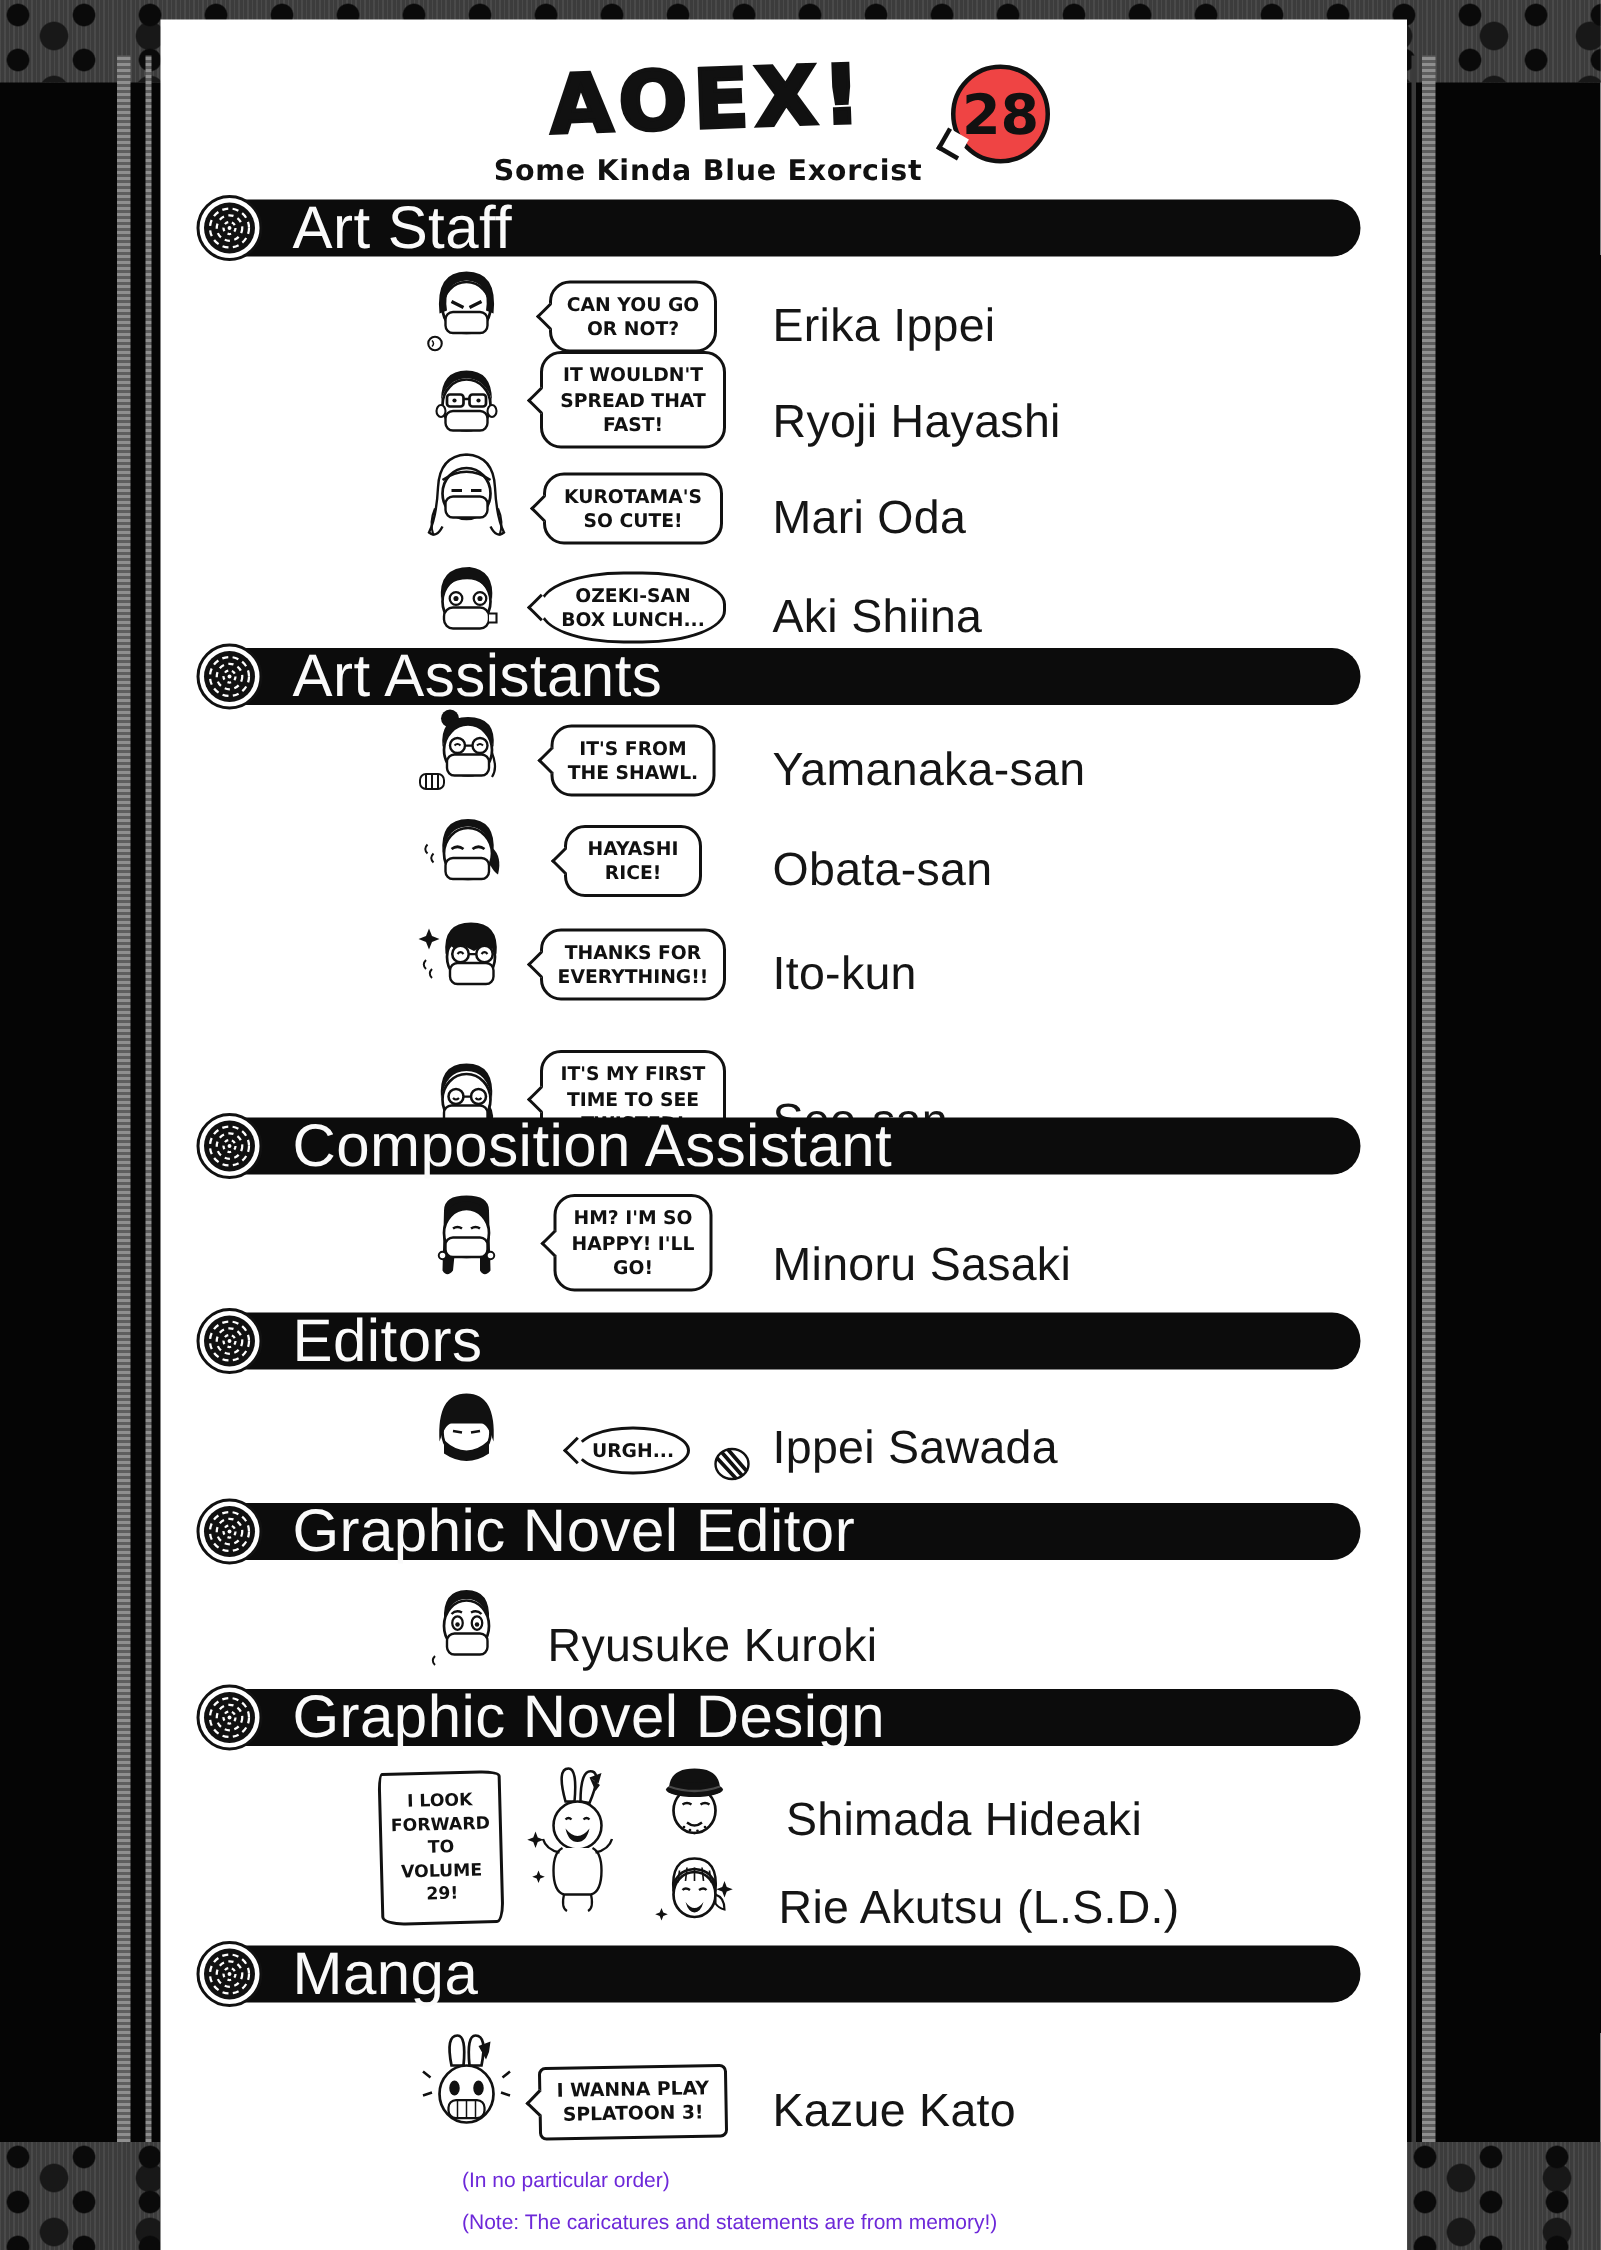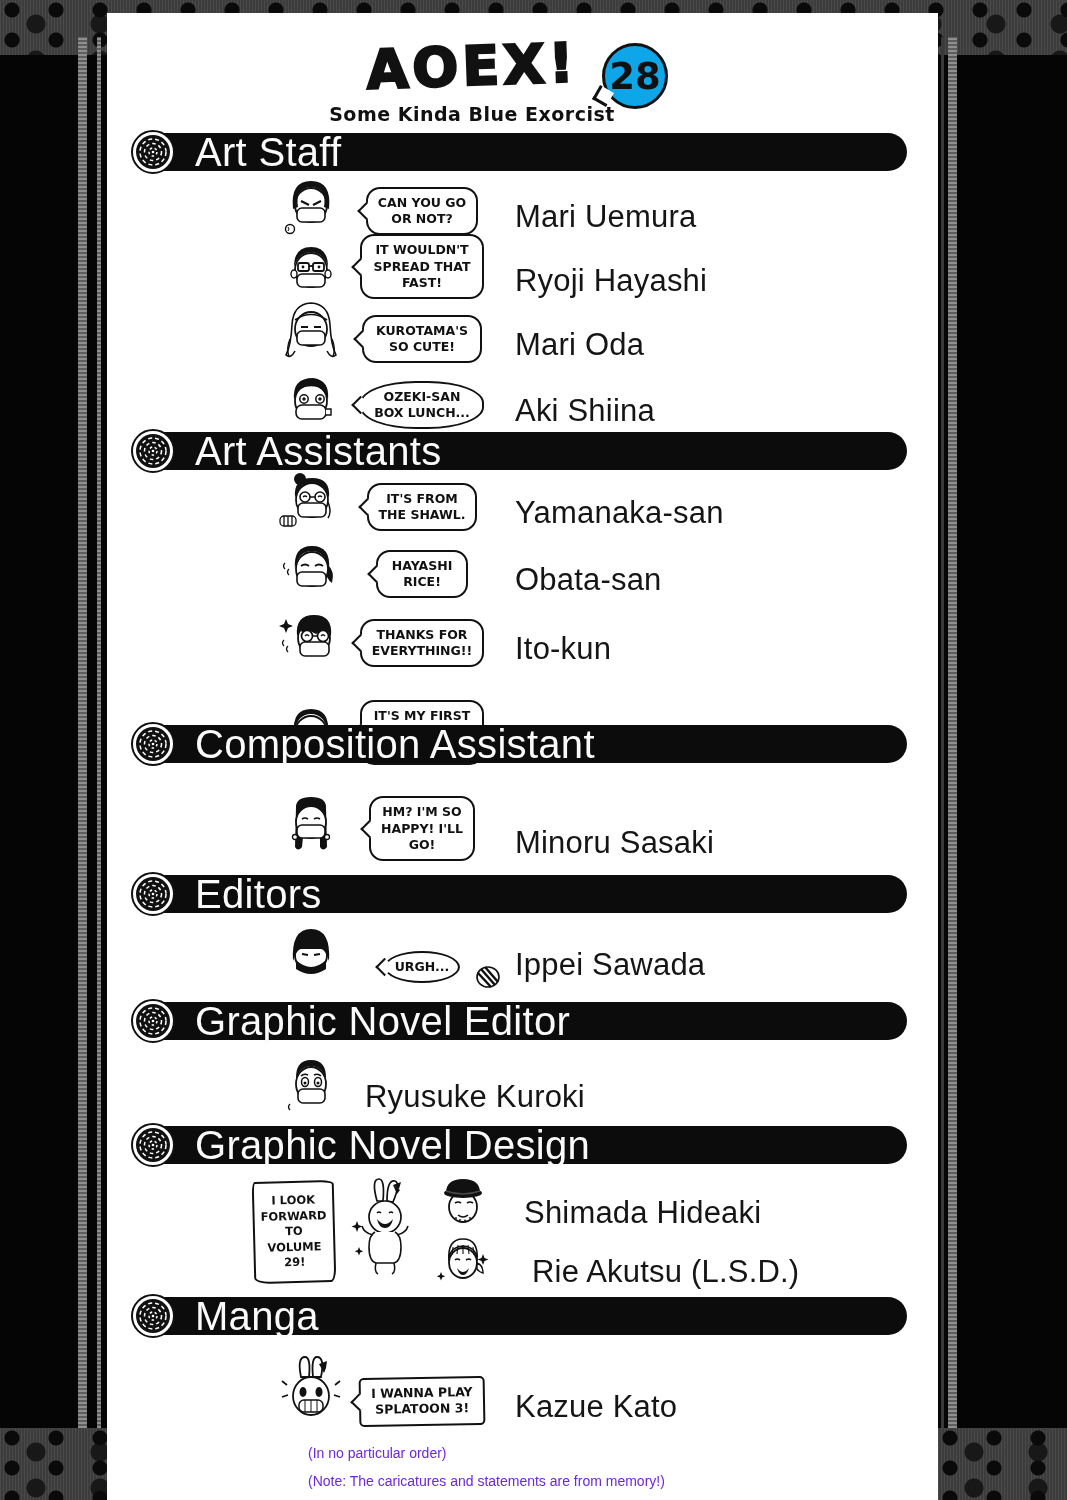--- a/index.html
+++ b/index.html
@@ -20,22 +20,22 @@
   .s3{left:941px;width:3px;background:#3a3a3a;} .s4{left:948px;width:9px;}
   .paper{position:absolute;left:107px;top:13px;width:831px;height:1487px;background:#ffffff;}
 
   .comic{font-family:"DejaVu Sans",sans-serif;font-weight:bold;}
 
   .title{position:absolute;left:150px;top:22px;width:430px;text-align:center;
          font-family:"DejaVu Sans",sans-serif;font-weight:bold;font-size:54px;
          letter-spacing:4px;color:#111;-webkit-text-stroke:2.5px #111;transform:rotate(-2deg);}
   .subtitle{position:absolute;left:150px;top:90px;width:430px;text-align:center;
             font-size:19px;letter-spacing:.5px;}
-  .vol{position:absolute;left:495px;top:30px;width:60px;height:60px;border:3.5px solid #111;
-       border-radius:50%;background:#0ea5e9;display:flex;align-items:center;justify-content:center;
+  .vol{position:absolute;left:527px;top:30px;width:60px;height:60px;border:3.5px solid #111;
+       border-radius:50%;background:#ef4444;display:flex;align-items:center;justify-content:center;
        font-size:37px;}
   .vol::after{content:"";position:absolute;left:-10px;bottom:2px;width:13px;height:13px;background:#fff;
        border-left:3.5px solid #111;border-bottom:3.5px solid #111;transform:rotate(30deg);}
 
   .bar{position:absolute;left:28px;width:772px;height:38px;background:#0c0c0c;border-radius:12px 19px 19px 12px;
        color:#fafafa;display:flex;align-items:center;padding-left:60px;box-sizing:border-box;
        font-size:40px;letter-spacing:.3px;}
   .mum{position:absolute;left:-5px;top:-4px;width:46px;height:46px;}
 
   .row{position:absolute;left:168px;display:flex;align-items:flex-end;height:64px;}
@@ -93,21 +93,21 @@
           <path d="M12 36 Q9 8 30 8 Q51 8 48 36 L43 34 Q46 15 30 14 Q14 15 17 34 Z" fill="#111"></path>
           <path d="M20 28 l8 4 M40 28 l-8 4" stroke="#111" stroke-width="2.2" fill="none"></path>
           <rect x="16" y="35" width="28" height="14" rx="5" fill="#fff" stroke="#111" stroke-width="1.6"></rect>
           <circle cx="9" cy="56" r="4.5" fill="#fff" stroke="#111" stroke-width="1.4"></circle>
           <path d="M7 54 q2 2 0 4" stroke="#111" stroke-width="1" fill="none"></path>
         </svg>
       </div>
     <div class="bubwrap">
         <div class="bubble comic" style="width:92px">CAN YOU GO OR NOT?</div>
       </div>
-    <div class="pname">Mari Uemura</div>
+    <div class="pname">Erika Ippei</div>
   </div>
 
   <div class="row" style="top:222px">
     <div class="face">
         <svg width="60" height="62" viewBox="0 0 60 62">
           <ellipse cx="30" cy="33" rx="16" ry="17" fill="#fff" stroke="#111" stroke-width="1.8"></ellipse>
           <path d="M13 30 Q13 10 30 10 Q47 10 47 30 Q43 16 30 15 Q17 16 13 30 Z" fill="#111"></path>
           <ellipse cx="13" cy="37" rx="3" ry="4" fill="#fff" stroke="#111" stroke-width="1.4"></ellipse>
           <ellipse cx="47" cy="37" rx="3" ry="4" fill="#fff" stroke="#111" stroke-width="1.4"></ellipse>
           <rect x="17" y="26" width="11" height="8" rx="2" fill="#fff" stroke="#111" stroke-width="1.8"></rect>
@@ -246,21 +246,21 @@
           <rect x="16" y="36" width="29" height="14" rx="5" fill="#fff" stroke="#111" stroke-width="1.6"></rect>
           <path d="M27 52 q4 3 8 0 l-1 7 q-3 3 -6 0 Z" fill="#111"></path>
         </svg>
       </div>
     <div class="bubwrap">
         <div class="bubble comic" style="width:104px">IT'S MY FIRST TIME TO SEE TWISTED!</div>
       </div>
     <div class="pname">Seo-san</div>
   </div>
 
-  <div class="bar" style="top:712px">
+  <div class="bar" style="top:732px">
     <span class="mum"><svg viewBox="0 0 46 46" width="46" height="46">
           <circle cx="23" cy="23" r="21" fill="#fff" stroke="#111" stroke-width="2"></circle>
           <circle cx="23" cy="23" r="17" fill="#111"></circle>
           <circle cx="23" cy="23" r="13" fill="none" stroke="#fff" stroke-width="1.5" stroke-dasharray="4 3"></circle>
           <circle cx="23" cy="23" r="8.5" fill="none" stroke="#fff" stroke-width="1.5" stroke-dasharray="3.5 3"></circle>
           <circle cx="23" cy="23" r="4" fill="none" stroke="#fff" stroke-width="1.5" stroke-dasharray="2.5 2.5"></circle>
           <circle cx="23" cy="23" r="1.3" fill="#fff"></circle>
         </svg></span>
     <span>Composition Assistant</span>
   </div>
@@ -397,21 +397,21 @@
           <ellipse cx="32" cy="35" rx="14" ry="15" fill="#fff" stroke="#111" stroke-width="1.8"></ellipse>
           <path d="M18 33 Q16 11 32 11 Q48 11 46 33 Q46 19 32 18 Q18 19 18 33 Z" fill="#fff" stroke="#111" stroke-width="1.6"></path>
           <path d="M22 19 l-1 8 M27 17 l-1 9 M32 17 v9 M37 17 l1 9 M42 19 l1 8" stroke="#111" stroke-width="1.1"></path>
           <path d="M46 35 q6 2 6 10 q-4 -1 -6 -4 Z" fill="#fff" stroke="#111" stroke-width="1.4"></path>
           <path d="M24 32 q2 -2 5 0 M35 32 q3 -2 5 0" stroke="#111" stroke-width="1.6" fill="none"></path>
           <path d="M26 40 q6 8 12 0 q-2 7 -6 7 q-4 0 -6 -7 Z" fill="#111"></path>
           <path d="M52 26 l1.5 4 4 1.5 -4 1.5 -1.5 4 -1.5 -4 -4 -1.5 4 -1.5 Z" fill="#111"></path>
           <path d="M10 44 l1.2 3 3 1.2 -3 1.2 -1.2 3 -1.2 -3 -3 -1.2 3 -1.2 Z" fill="#111"></path>
         </svg>
       </div>
-    <div class="pname" style="margin-left:33px">Rie Akutsu (L.S.D.)</div>
+    <div class="pname" style="margin-left:20px">Rie Akutsu (L.S.D.)</div>
   </div>
 
   <div class="bar" style="top:1284px">
     <span class="mum"><svg viewBox="0 0 46 46" width="46" height="46">
           <circle cx="23" cy="23" r="21" fill="#fff" stroke="#111" stroke-width="2"></circle>
           <circle cx="23" cy="23" r="17" fill="#111"></circle>
           <circle cx="23" cy="23" r="13" fill="none" stroke="#fff" stroke-width="1.5" stroke-dasharray="4 3"></circle>
           <circle cx="23" cy="23" r="8.5" fill="none" stroke="#fff" stroke-width="1.5" stroke-dasharray="3.5 3"></circle>
           <circle cx="23" cy="23" r="4" fill="none" stroke="#fff" stroke-width="1.5" stroke-dasharray="2.5 2.5"></circle>
           <circle cx="23" cy="23" r="1.3" fill="#fff"></circle>

